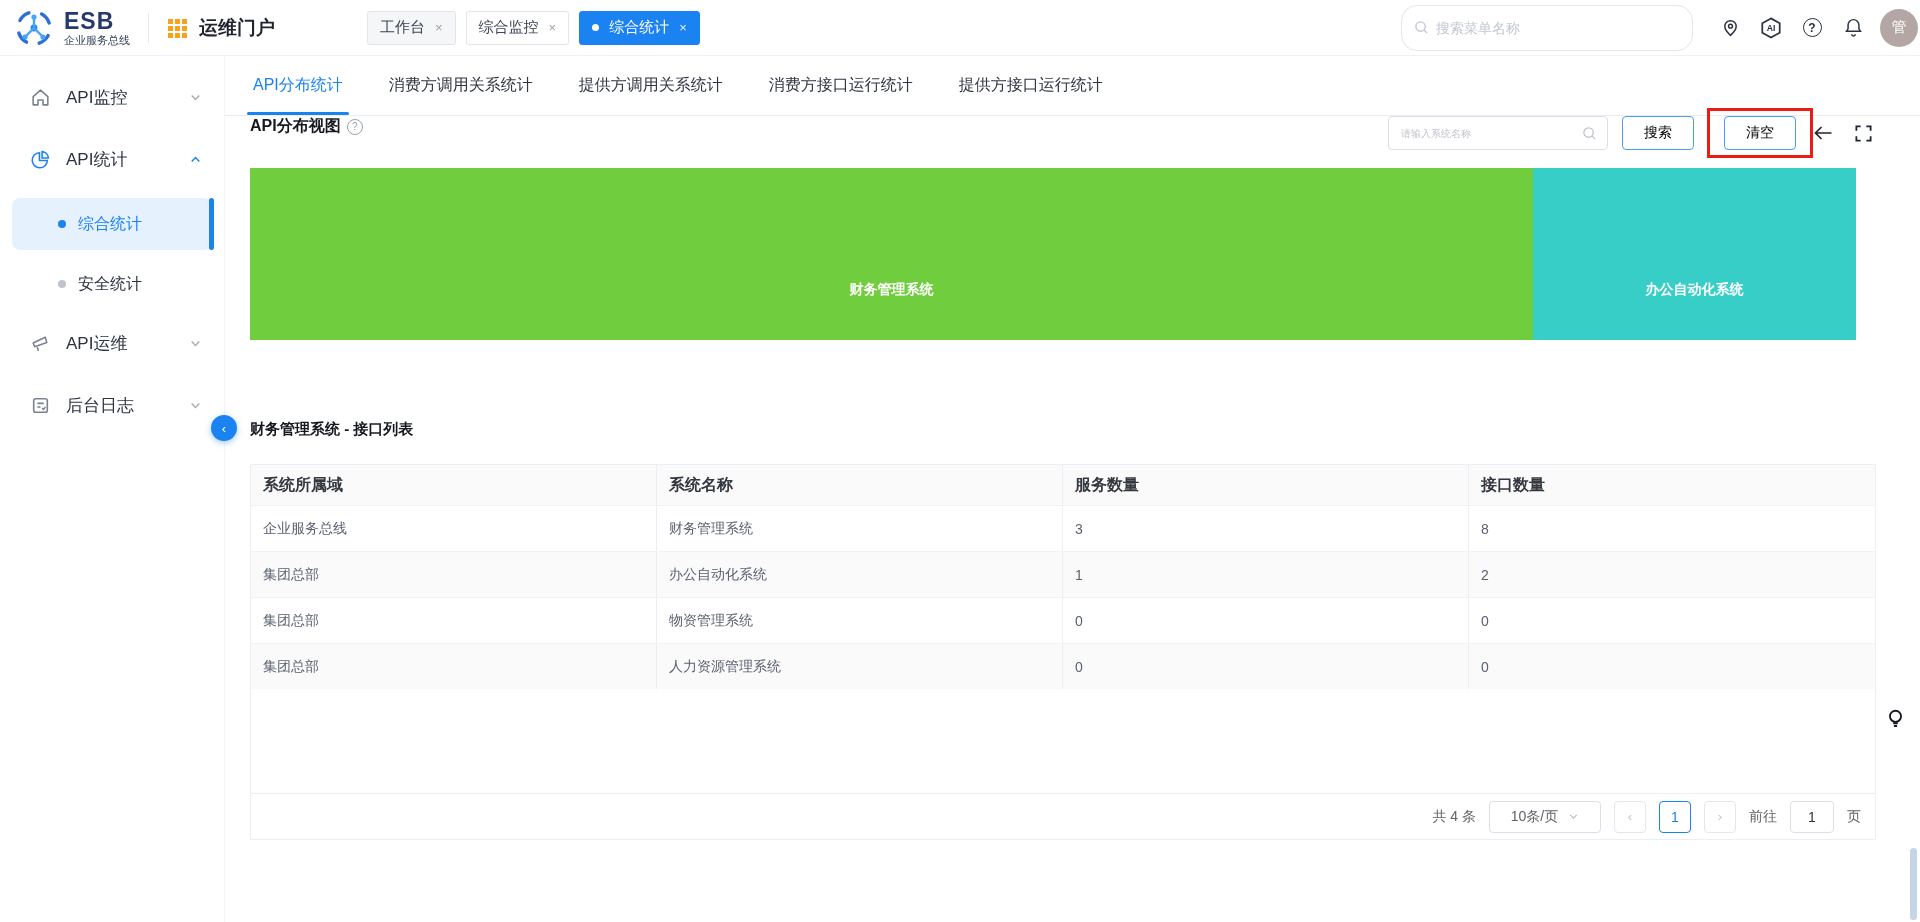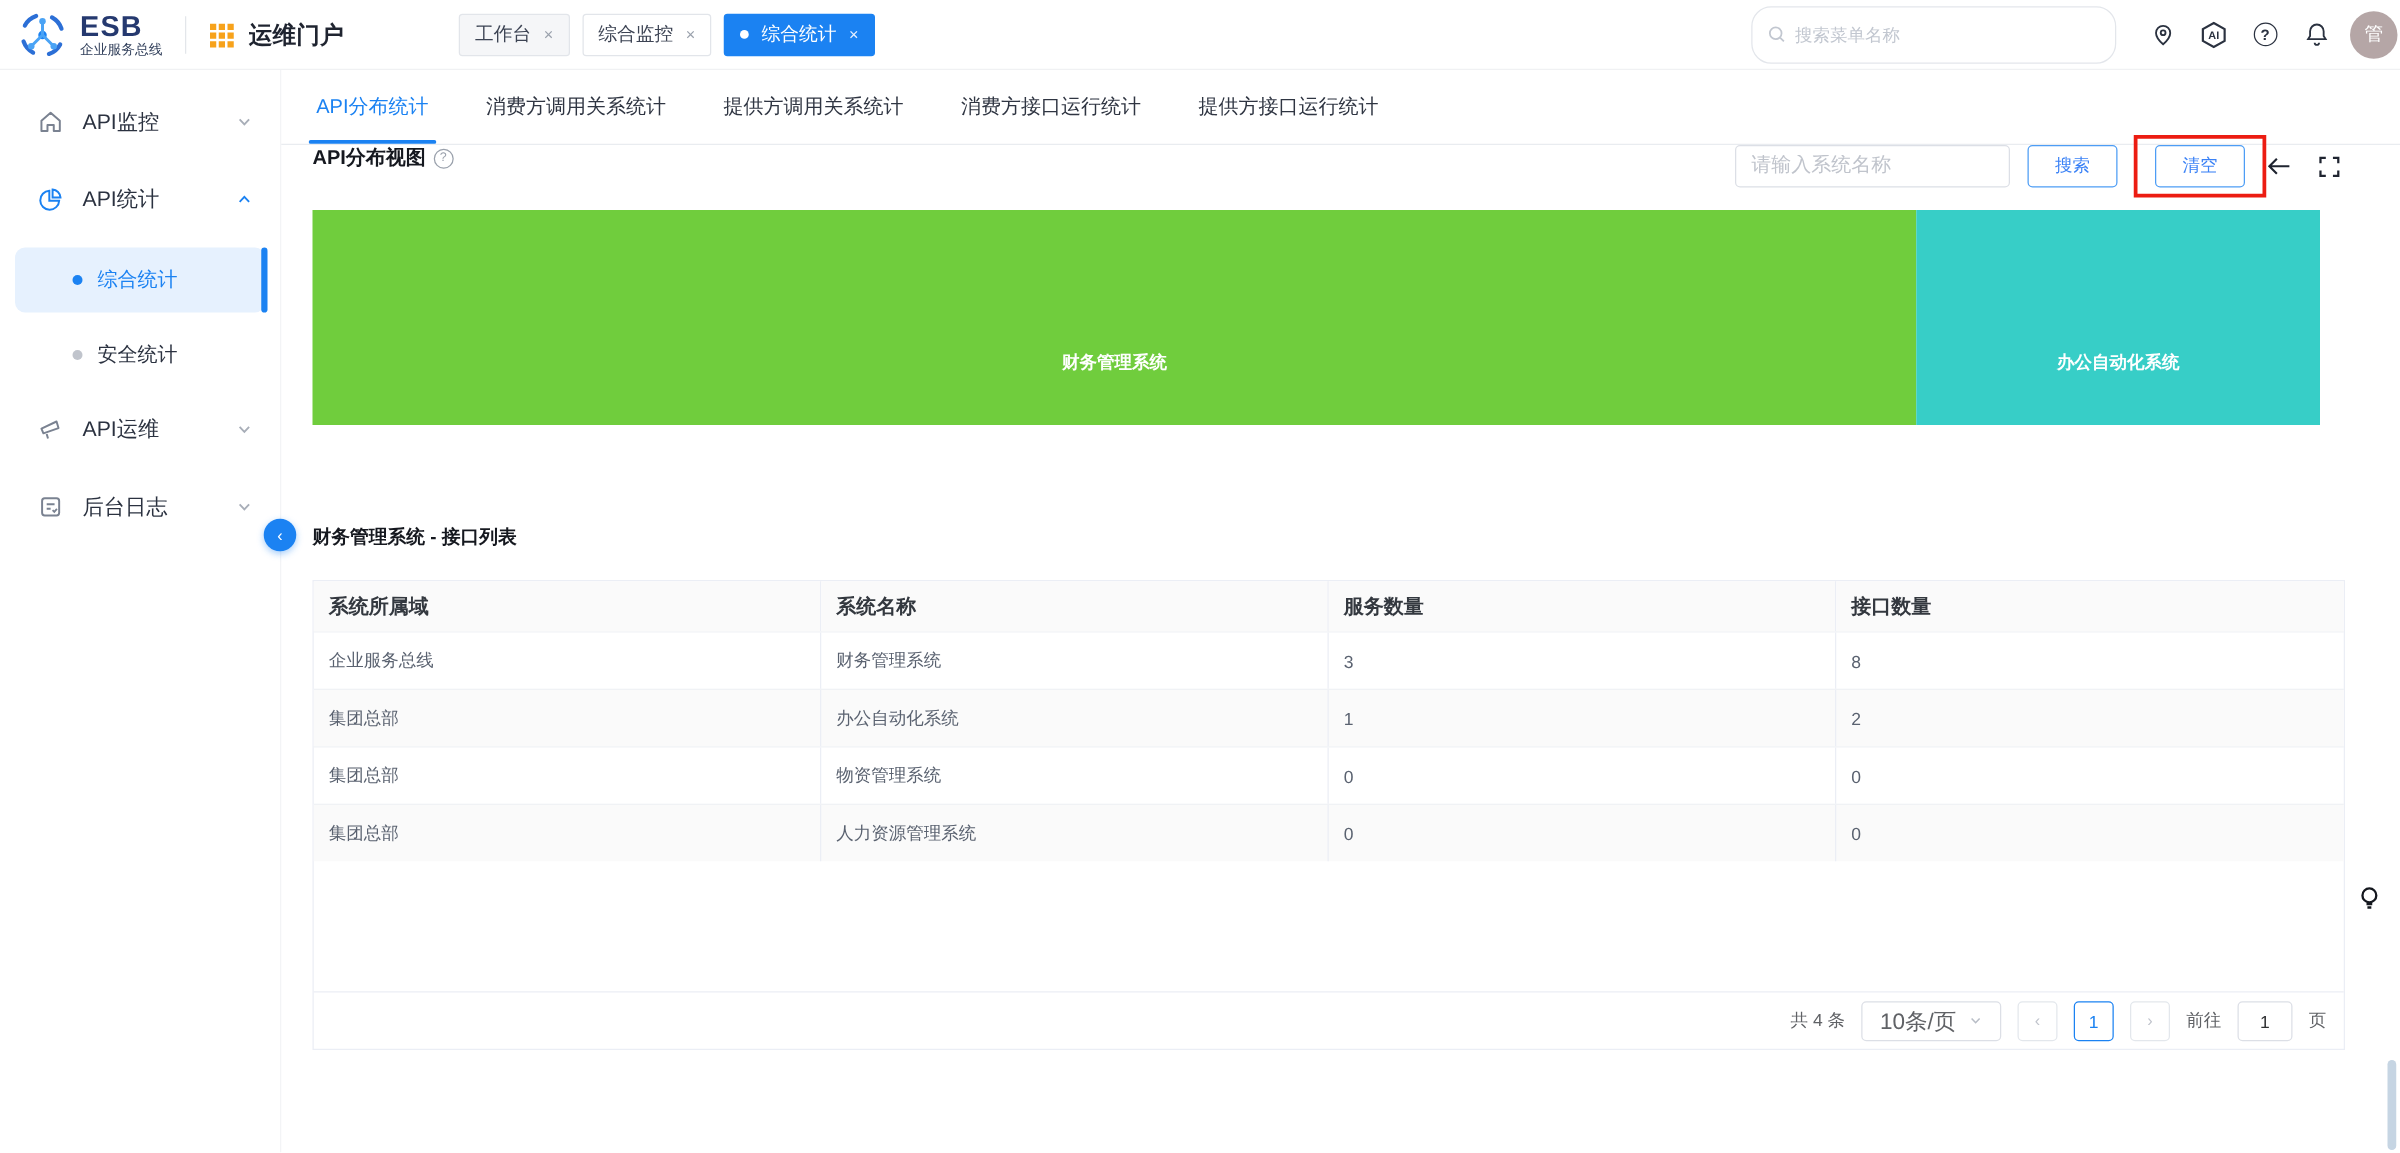--- a/index.html
+++ b/index.html
@@ -72,25 +72,25 @@
     height:3px; background:#1b82f2; border-radius:2px; }
 
   .main-body { padding:0 44px 0 25px; }
   .toolbar { height:52px; display:flex; align-items:flex-start; }
   .view-title { font-size:16px; font-weight:bold; color:#15181f; display:flex; align-items:center; gap:6px; }
   .qmark { width:16px; height:16px; border:1.3px solid #9aa1ac; border-radius:50%; font-size:10px;
     font-weight:normal; color:#9aa1ac; display:flex; align-items:center; justify-content:center; }
   .toolbar-right { margin-left:auto; display:flex; align-items:center; gap:14px; }
   .sys-search { width:220px; height:34px; border:1px solid #dcdfe6; border-radius:4px;
     display:flex; align-items:center; padding:0 10px 0 12px; }
-  .sys-search input { border:none; outline:none; flex:1; font-size:16px; color:#5a6270;
+  .sys-search input { border:none; outline:none; flex:1; font-size:10px; color:#5a6270;
     font-family:inherit; background:transparent; }
   .sys-search input::placeholder { color:#c0c4cc; }
   .btn-outline { height:34px; min-width:72px; padding:0 18px; border:1px solid #4d9df5; border-radius:4px;
-    background:#fff; color:#3b82f6; font-size:14px; font-family:inherit; cursor:pointer; }
+    background:#fff; color:#000000; font-size:14px; font-family:inherit; cursor:pointer; }
   .clear-wrap { position:relative; margin-left:16px; }
   .red-box { position:absolute; left:-17px; top:-8px; width:106px; height:50px;
     border:3px solid #ec1c12; pointer-events:none; }
   .icon-plain { width:26px; height:26px; display:flex; align-items:center; justify-content:center; cursor:pointer; }
 
   .treemap { height:172px; width:calc(100% - 20px); display:flex; }
   .tm-block { position:relative; }
   .tm-green { width:79.9%; background:#70cd3d; }
   .tm-teal { flex:1; background:#37cec7; }
   .tm-label { position:absolute; left:50%; top:71%; transform:translate(-50%,-50%);
@@ -105,21 +105,21 @@
     font-size:14px; color:#5a6270; }
   .tcell:last-child { border-right:none; }
   .tbody .trow { border-top:1px solid #f0f2f5; }
   .tbody .tcell { height:45px; }
   .trow.zebra { background:#fafafa; }
   .tfiller { height:104px; }
   .table-footer { border-top:1px solid #ebeef5; height:46px; display:flex; align-items:center;
     justify-content:flex-end; gap:13px; padding-right:14px; }
   .pg-total { font-size:14px; color:#606266; }
   .pg-size { width:112px; height:32px; border:1px solid #dcdfe6; border-radius:4px; display:flex;
-    align-items:center; justify-content:center; gap:10px; font-size:18px; color:#606266; cursor:pointer; }
+    align-items:center; justify-content:center; gap:10px; font-size:14px; color:#606266; cursor:pointer; }
   .pg-btn { width:32px; height:32px; border:1px solid #e3e7ec; border-radius:4px; display:flex;
     align-items:center; justify-content:center; color:#c0c4cc; font-size:13px; background:#fff; cursor:pointer; }
   .pg-current { width:32px; height:32px; border:1px solid #1b82f2; border-radius:4px; display:flex;
     align-items:center; justify-content:center; color:#1b82f2; font-size:14px; background:#fff; cursor:pointer; }
   .pg-goto { font-size:14px; color:#606266; }
   .pg-input { width:44px; height:32px; border:1px solid #dcdfe6; border-radius:4px; text-align:center;
     font-size:14px; color:#303133; font-family:inherit; outline:none; }
 
   .float-bulb { position:absolute; left:1886px; top:708px; cursor:pointer; }
   .scroll-thumb { position:absolute; right:3px; bottom:2px; width:7px; height:72px;

